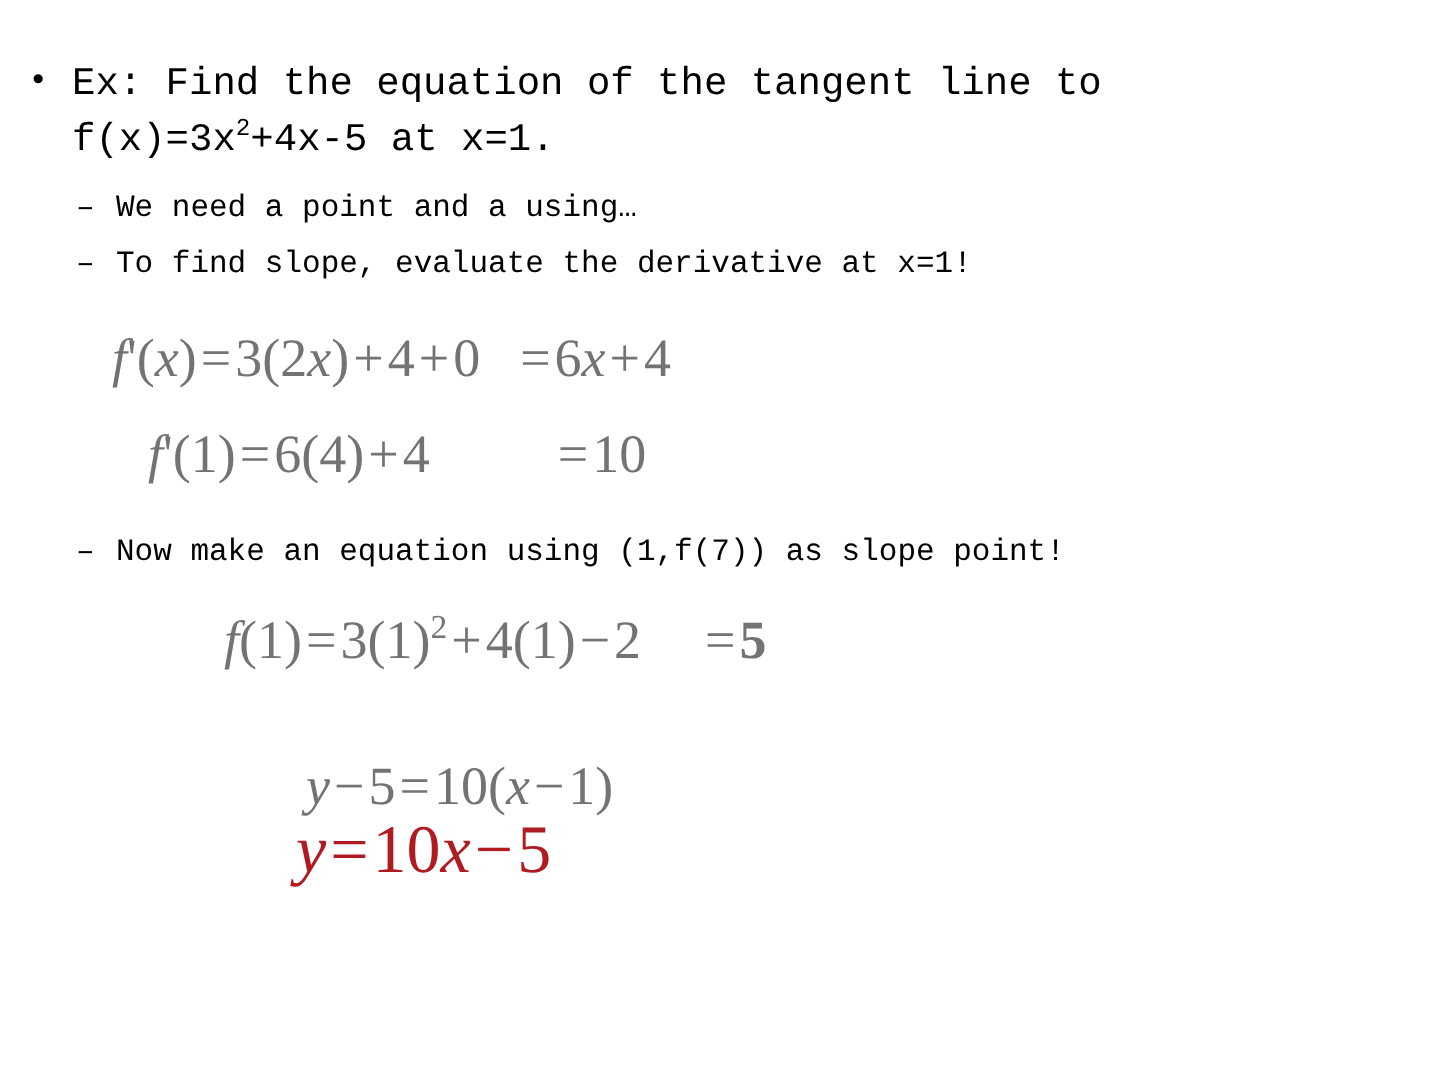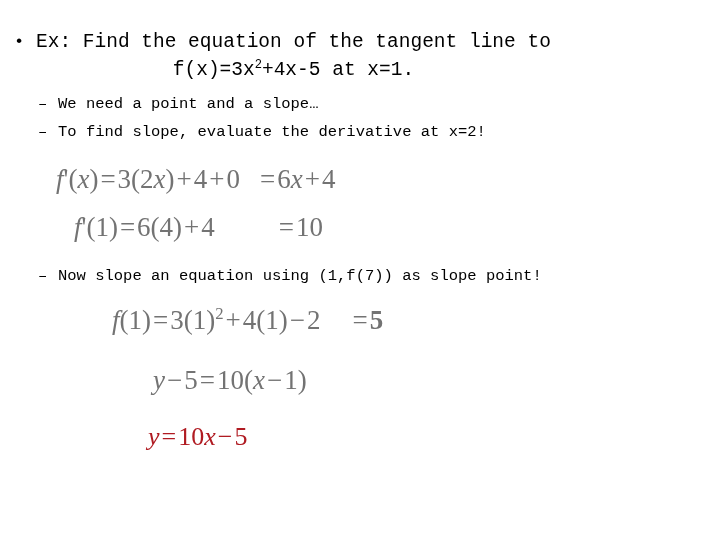--- a/index.html
+++ b/index.html
@@ -35,21 +35,20 @@
   }
   .bullet-l1 .marker {
     width: 22px;
     flex: 0 0 22px;
     font-size: 17px;
     line-height: 28px;
     text-align: left;
   }
   .bullet-l1 .body {
     display: block;
-    text-align: center;
   }
   .bullet-l1 .line2 {
     display: block;
   }
 
   .bullet-l2 {
     position: absolute;
     display: flex;
     align-items: flex-start;
     font-size: 15.5px;
@@ -112,36 +111,36 @@
   <div class="bullet-l1" style="left:14px; top:28px;">
     <span class="marker">•</span>
     <span class="body">
       <span class="line1">Ex: Find the equation of the tangent line to</span>
       <span class="line2"><span>f(x)=3x</span><sup class="sq">2</sup><span>+4x-5 at x=1.</span></span>
     </span>
   </div>
 
   <div class="bullet-l2" style="left:38px; top:92px;">
     <span class="marker">–</span>
-    <span>We need a point and a slope…</span>
+    <span>We need a point and a using…</span>
   </div>
 
   <div class="bullet-l2" style="left:38px; top:120px;">
     <span class="marker">–</span>
-    <span>To find slope, evaluate the derivative at x=2!</span>
+    <span>To find slope, evaluate the derivative at x=1!</span>
   </div>
 
   <div class="eq" style="left:56px; top:164px; font-size:27px;"><span class="mi">f</span><span class="prime">'</span><span class="mn">(</span><span class="mi">x</span><span class="mn">)</span><span class="mo">=</span><span class="mn">3(2</span><span class="mi">x</span><span class="mn">)</span><span class="mo">+</span><span class="mn">4</span><span class="mo">+</span><span class="mn">0</span><span class="eq-rhs" style="margin-left:18px;"><span class="mo">=</span><span class="mn">6</span><span class="mi">x</span><span class="mo">+</span><span class="mn">4</span></span></div>
 
   <div class="eq" style="left:74px; top:212px; font-size:27px;"><span class="mi">f</span><span class="prime">'</span><span class="mn">(1)</span><span class="mo">=</span><span class="mn">6(4)</span><span class="mo">+</span><span class="mn">4</span><span class="eq-rhs" style="margin-left:62px;"><span class="mo">=</span><span class="mn">10</span></span></div>
 
   <div class="bullet-l2" style="left:38px; top:264px;">
     <span class="marker">–</span>
-    <span><span>Now slope an equation using </span><span>(1,f(7))</span><span> as slope point!</span></span>
+    <span><span>Now make an equation using </span><span>(1,f(7))</span><span> as slope point!</span></span>
   </div>
 
   <div class="eq" style="left:112px; top:305px; font-size:27px;"><span class="mi">f</span><span class="mn">(1)</span><span class="mo">=</span><span class="mn">3(1)</span><sup>2</sup><span class="mo">+</span><span class="mn">4(1)</span><span class="mo">−</span><span class="mn">2</span><span class="eq-rhs" style="margin-left:30px;"><span class="mo">=</span><span class="mn bold-res">5</span></span></div>
 
-  <div class="eq" style="left:153px; top:365px; font-size:27px;"><span class="mi">y</span><span class="mo">−</span><span class="mn">5</span><span class="mo">=</span><span class="mn">10(</span><span class="mi">x</span><span class="mo">−</span><span class="mn">1)</span></div>
+  <div class="eq" style="left:153px; top:378px; font-size:27px;"><span class="mi">y</span><span class="mo">−</span><span class="mn">5</span><span class="mo">=</span><span class="mn">10(</span><span class="mi">x</span><span class="mo">−</span><span class="mn">1)</span></div>
 
-  <div class="eq eq-red" style="left:148px; top:422px; font-size:26px;"><span class="mi">y</span><span class="mo">=</span><span class="mn">10</span><span class="mi">x</span><span class="mo">−</span><span class="mn">5</span></div>
+  <div class="eq eq-red" style="left:148px; top:407px; font-size:34px;"><span class="mi">y</span><span class="mo">=</span><span class="mn">10</span><span class="mi">x</span><span class="mo">−</span><span class="mn">5</span></div>
 
 </div>
 
 </body></html>

